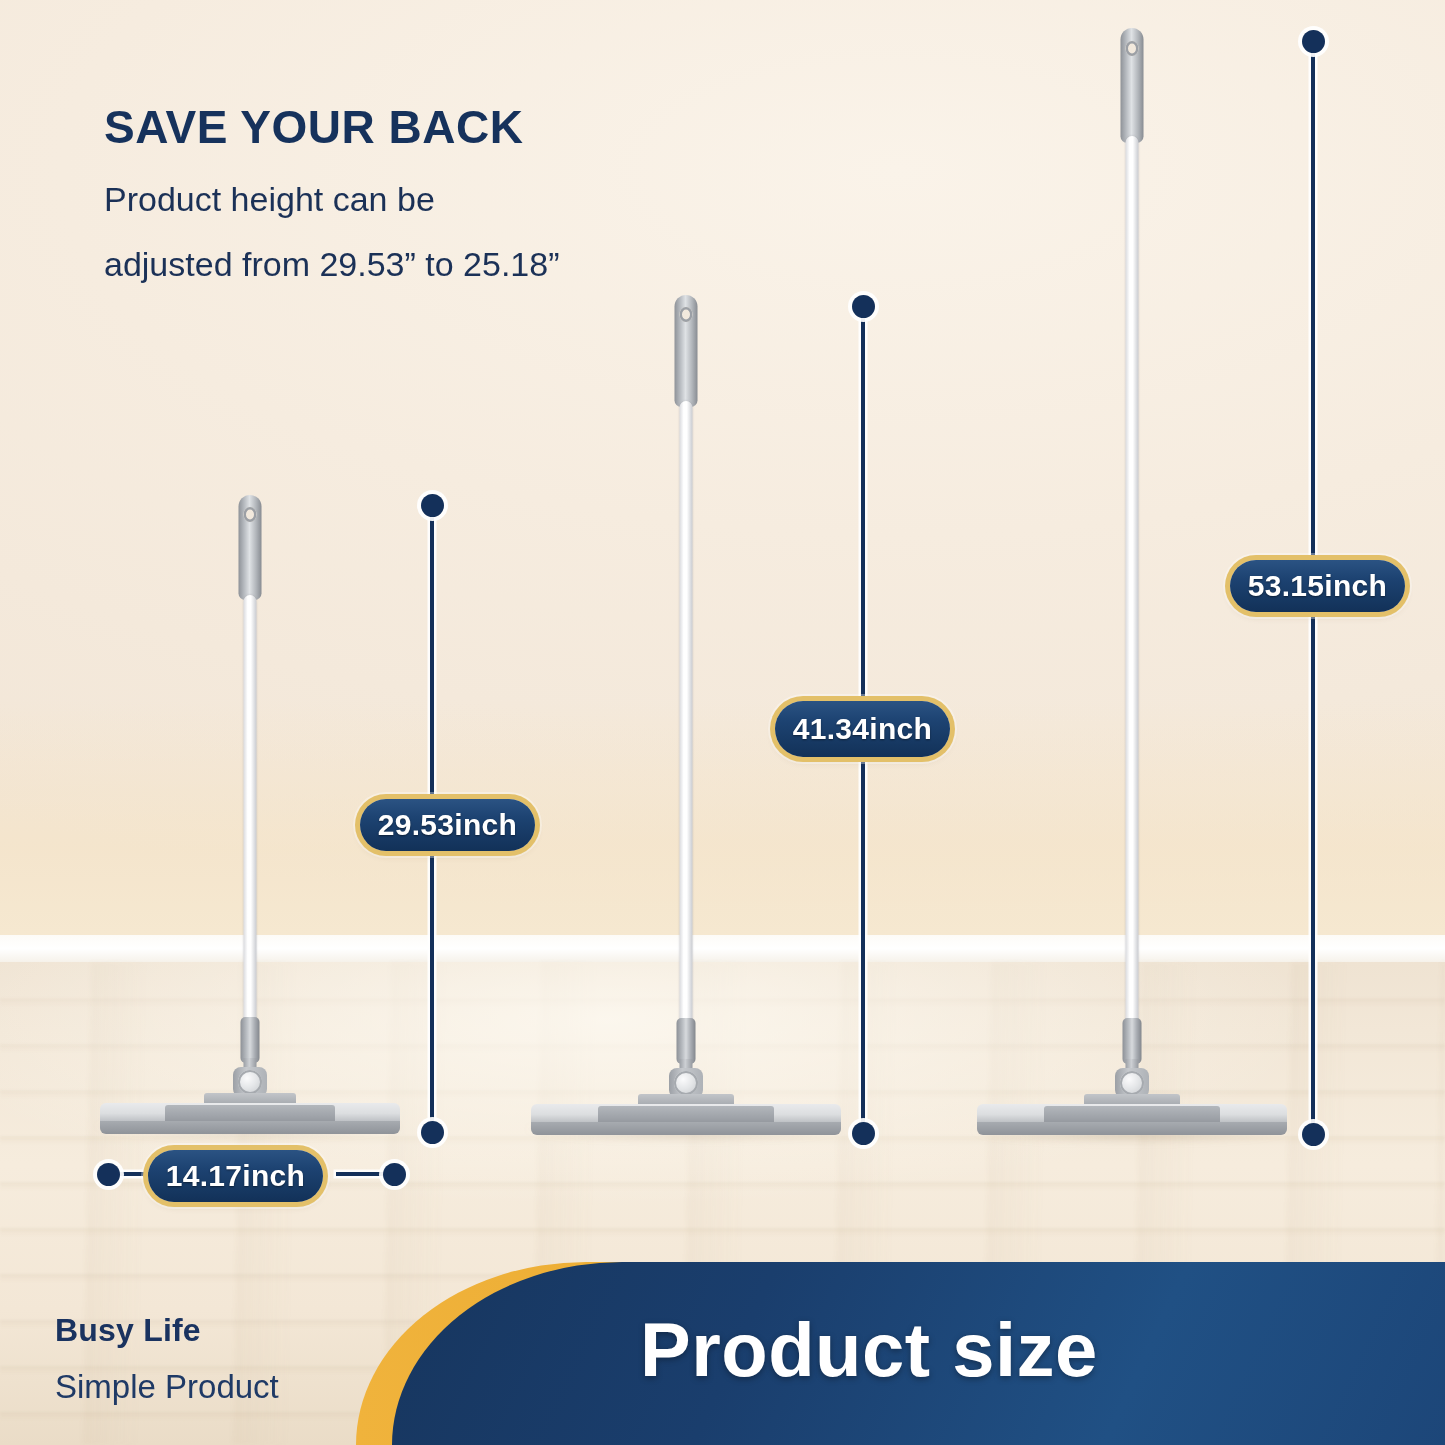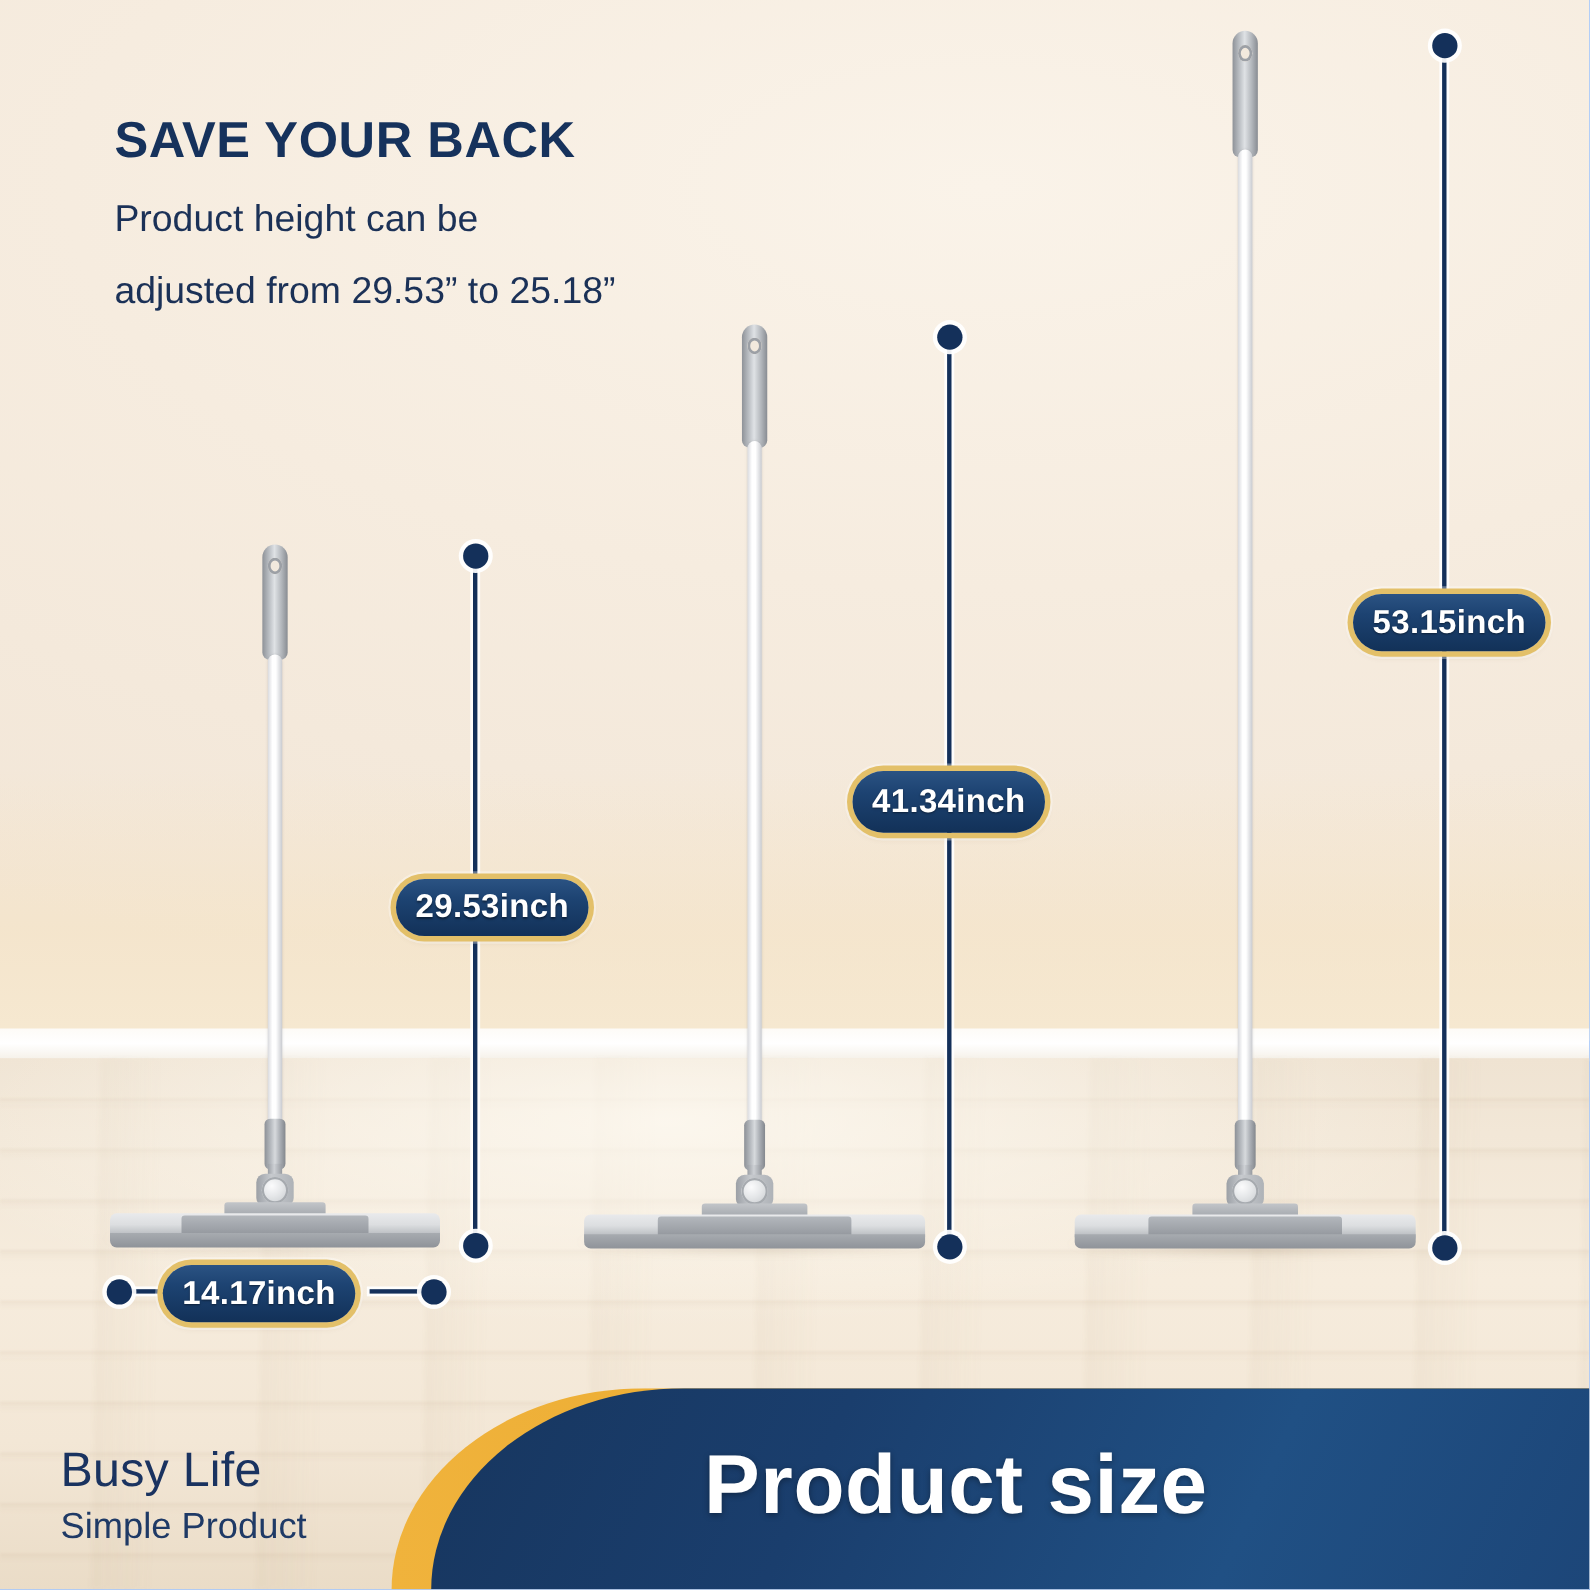--- a/index.html
+++ b/index.html
@@ -1,19 +1,19 @@
 <!DOCTYPE html>
 <html><head>
 <meta charset="utf-8">
 <style>
   html,body{margin:0;padding:0;background:#ffffff;}
   #stage{
     position:relative;width:1445px;height:1445px;overflow:hidden;
     font-family:"Liberation Sans","DejaVu Sans",sans-serif;
-    background:#3b82f6;
+    background:#d946ef;
   }
 
   
   .wall{
     position:absolute;left:0;top:0;width:1445px;height:946px;
     background:
       radial-gradient(120% 80% at 62% 18%, #faf3e9 0%, #f6ecdf 48%, #f2e6d7 100%);
   }
   .wall-warm{
     position:absolute;left:0;top:700px;width:1445px;height:246px;
@@ -142,21 +142,21 @@
     border-radius:999px;
     background:linear-gradient(180deg,#2b5383 0%,#1d4372 35%,#123158 100%);
     box-shadow:0 0 0 5px #e3c069, 0 0 0 7px rgba(255,255,255,.35), 0 3px 8px rgba(90,70,40,.22);
     color:#ffffff;font-weight:bold;letter-spacing:.3px;
     text-shadow:0 1px 2px rgba(0,0,0,.45);
   }
 
   
   .brand1{
     position:absolute;left:55px;top:1312px;
-    font-size:44px;font-weight:normal;color:#1a3360;white-space:nowrap;letter-spacing:.2px;
+    font-size:32px;font-weight:bold;color:#1a3360;white-space:nowrap;letter-spacing:.2px;
   }
   .brand2{
     position:absolute;left:55px;top:1368px;
     font-size:33px;color:#1f3a66;white-space:nowrap;
   }
   .ribbon-wrap{position:absolute;left:0;top:1262px;width:1445px;height:183px;overflow:hidden;}
   .ribbon-gold{
     position:absolute;left:356px;top:0;width:1200px;height:183px;
     border-top-left-radius:230px 183px;
     background:linear-gradient(90deg,#f0b33c 0%,#edae35 22%,#e9a92f 100%);
@@ -248,21 +248,21 @@
 
   <div class="dimline-h" style="left:112px;top:1172px;width:46px;"></div>
   <div class="dimdot" style="left:97px;top:1163px;"></div>
   <div class="dimline-h" style="left:336px;top:1172px;width:55px;"></div>
   <div class="dimdot" style="left:383px;top:1163px;"></div>
 
   <div class="badge" style="left:360px;top:799px;width:175px;height:52px;font-size:30px;">29.53inch</div>
 
   <div class="badge" style="left:775px;top:701px;width:175px;height:56px;font-size:30px;">41.34inch</div>
 
-  <div class="badge" style="left:1230px;top:540px;width:175px;height:52px;font-size:30px;">53.15inch</div>
+  <div class="badge" style="left:1230px;top:560px;width:175px;height:52px;font-size:30px;">53.15inch</div>
 
   <div class="badge" style="left:148px;top:1150px;width:175px;height:52px;font-size:30px;">14.17inch</div>
 
   <div class="ribbon-wrap">
     <div class="ribbon-gold"></div>
     <div class="ribbon-navy"></div>
   </div>
   <div class="ribbon-title">Product size</div>
 
   <div class="brand1">Busy Life</div>

